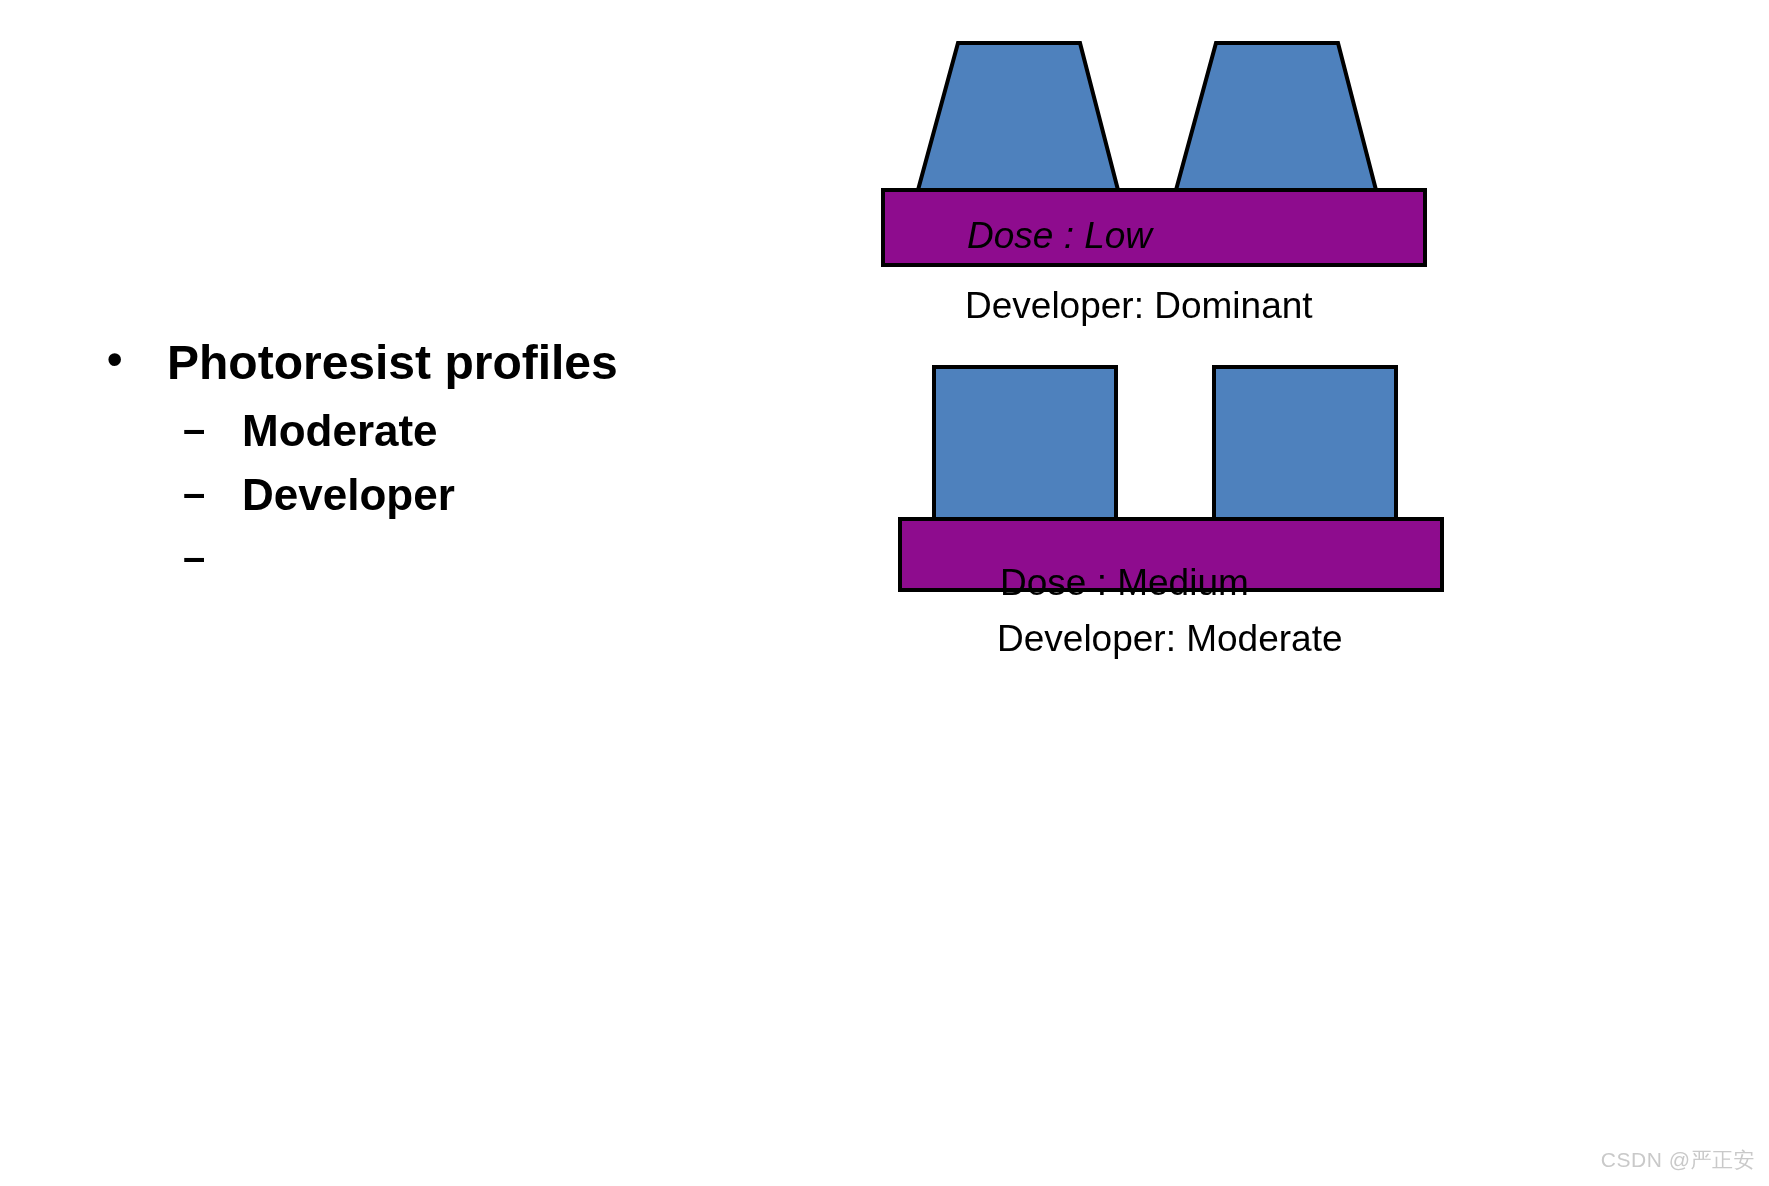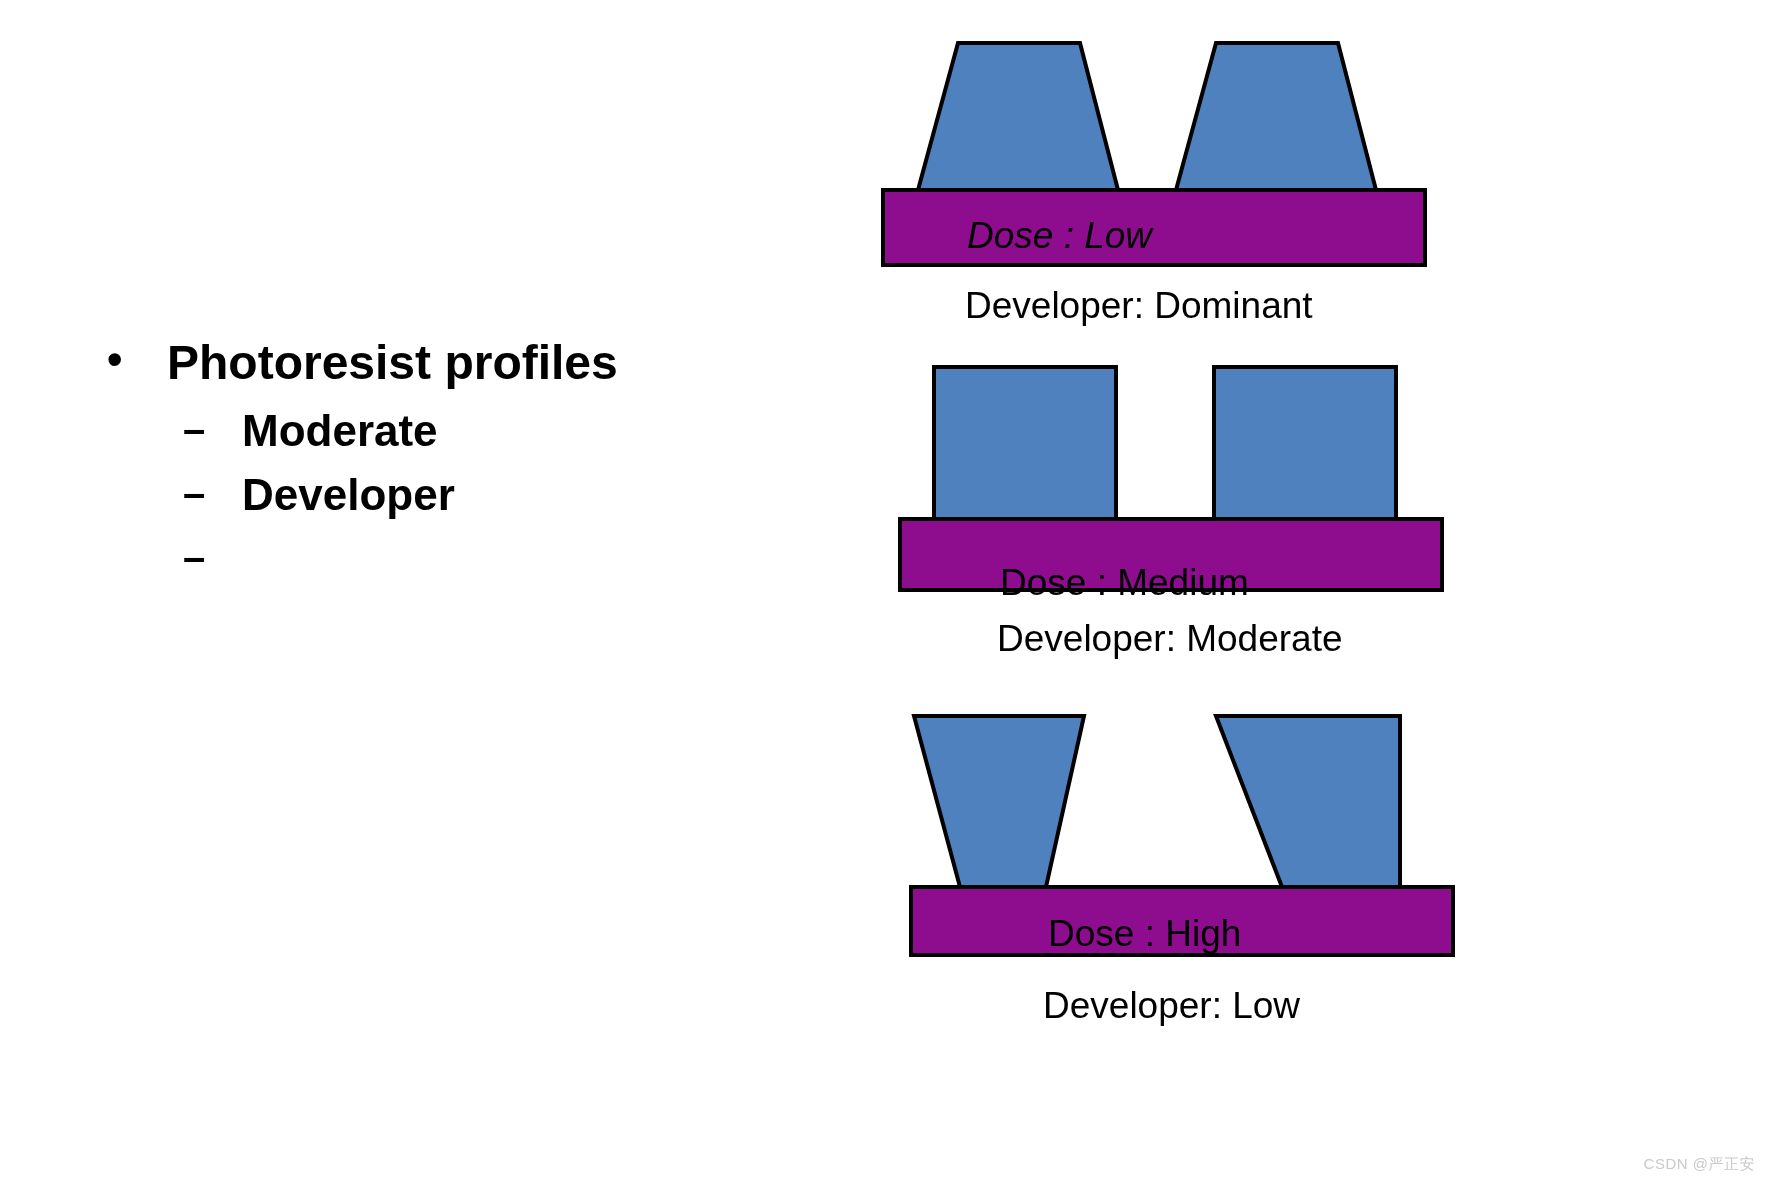--- a/index.html
+++ b/index.html
@@ -84,21 +84,21 @@
     font-size: 37px;
     color: #000000;
     white-space: nowrap;
   }
 
   
   .watermark {
     position: absolute;
     right: 14px;
     bottom: 12px;
-    font-size: 15px;
+    font-size: 21px;
     color: #c9c9c9;
     letter-spacing: 0.5px;
     white-space: nowrap;
   }
 </style>
 </head>
 <body>
 
 <div id="slide">
 
@@ -144,28 +144,16 @@
       <rect x="37" y="4" width="182" height="152" fill="#4E81BD" stroke="#000000" stroke-width="4"></rect>
 
       <rect x="317" y="4" width="182" height="152" fill="#4E81BD" stroke="#000000" stroke-width="4"></rect>
 
       <rect x="3" y="156" width="542" height="71" fill="#8E0C8E" stroke="#000000" stroke-width="4"></rect>
     </svg>
     <span class="dose-label" style="left:103px; top:187px;margin-top:12px;">Dose : Medium</span>
     <span class="caption" style="left:100px; top:255px;text-align:right;">Developer: Moderate</span>
   </div>
 
-  <div class="diagram" style="left:908px; top:710px; width:580px; height:250px;">
-    <svg class="fig-svg" width="580" height="250" viewBox="0 0 580 250">
-
-      <polygon points="6,6 176,6 138,177 52,177" fill="#4E81BD" stroke="#000000" stroke-width="4"></polygon>
-
-      <polygon points="308,6 492,6 492,177 374,177" fill="#4E81BD" stroke="#000000" stroke-width="4"></polygon>
-
-      <rect x="3" y="177" width="542" height="68" fill="#8E0C8E" stroke="#000000" stroke-width="4"></rect>
-    </svg>
-    <span class="dose-label" style="left:140px; top:203px;">Dose : High</span>
-    <span class="caption" style="left:135px; top:275px;">Developer: Low</span>
-  </div>
 
   <div class="watermark">CSDN @严正安</div>
 
 </div>
 
 </body></html>

